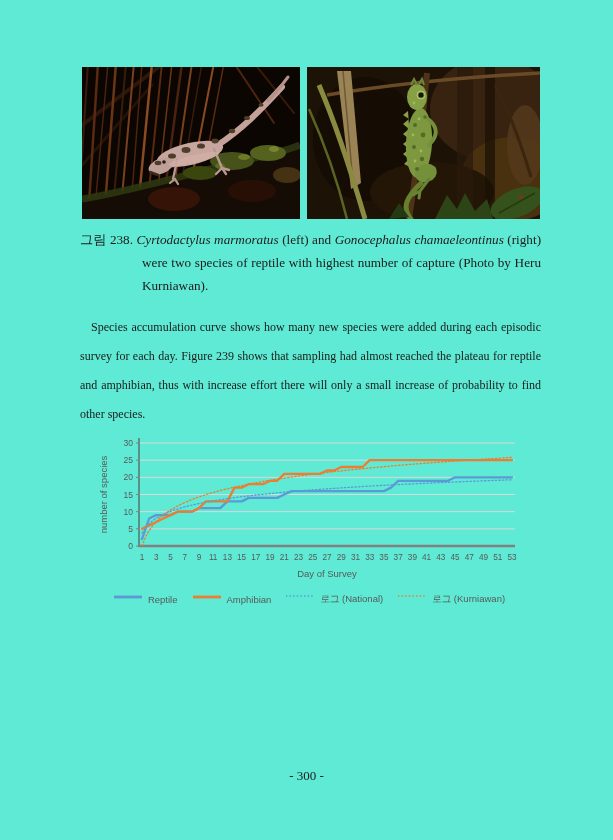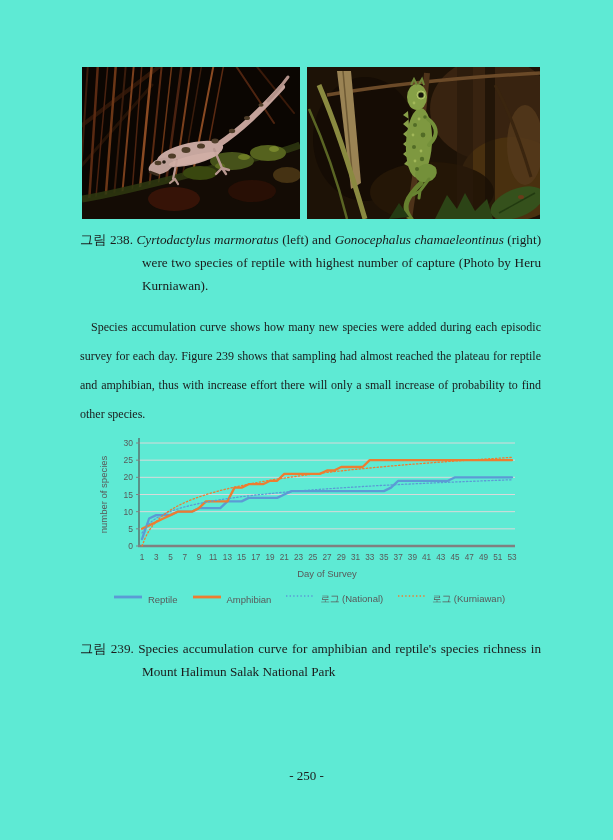--- a/index.html
+++ b/index.html
@@ -242,17 +242,16 @@
         </span>
       <span class="legend-item">
           <svg width="30" height="6" class="legend-swatch">
             <line x1="1" y1="3" x2="29" y2="3" stroke="#ED7D31" stroke-width="1.4" stroke-dasharray="1.4 2.2"></line>
           </svg>
           <span>로그 (Kurniawan)</span>
         </span>
     </div>
   </div>
 
-  <p class="caption cap239"><span>그림 239.</span> <span>Species accumulation curve for amphibian and reptile's species richness in Mount Halimun Salak National Park</span></p>
-
-  <p class="pagenum">- 250 -</p>
+
+  <p class="pagenum">- 300 -</p>
 
 </div>
 
 </body></html>

